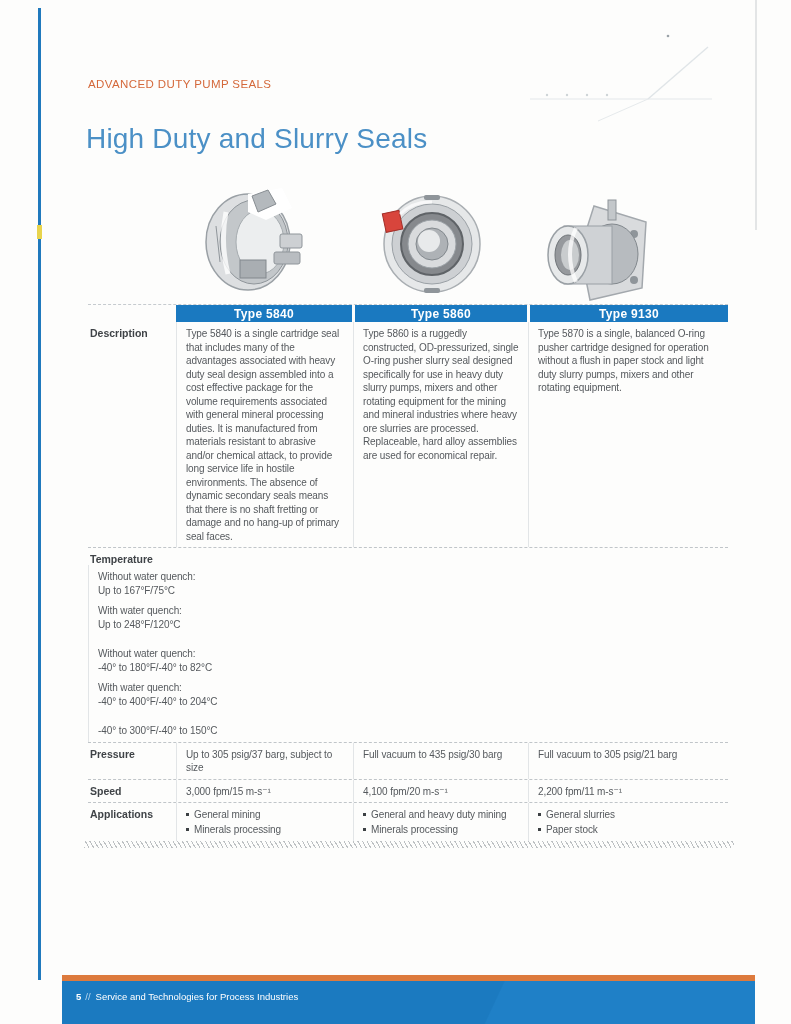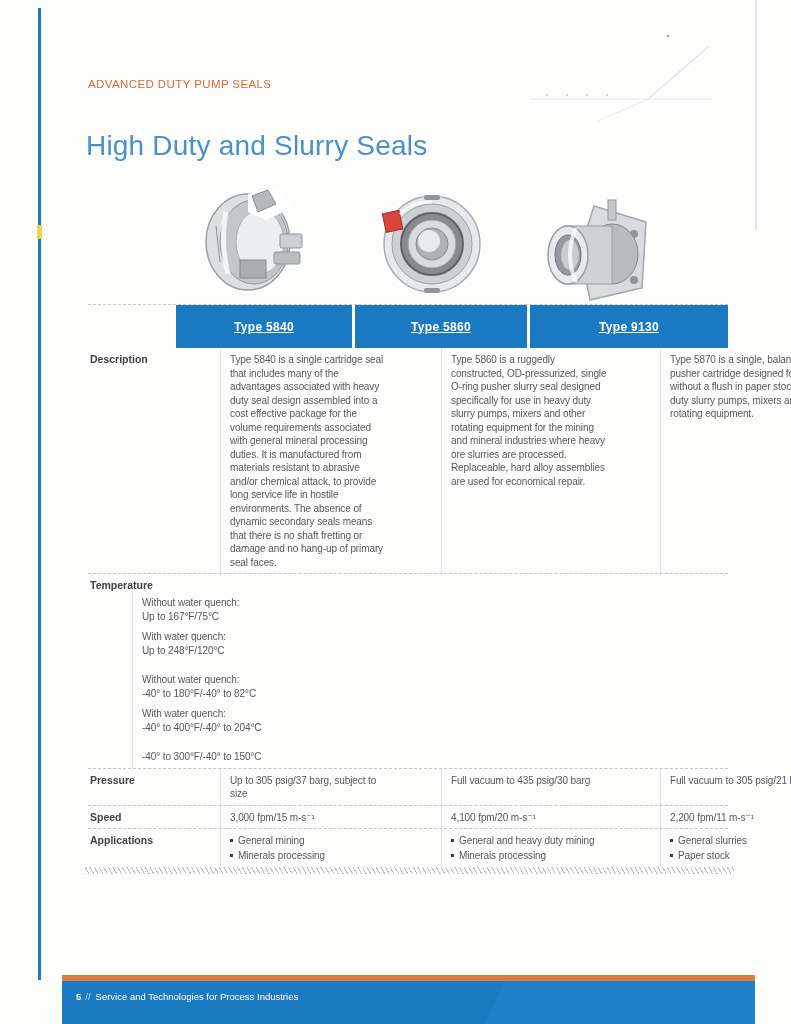--- a/index.html
+++ b/index.html
@@ -13,43 +13,43 @@
   .edge-line{position:absolute;left:38px;top:8px;width:3px;height:972px;background:#2079bd;}
   .edge-tick{position:absolute;left:-1px;top:217px;width:5px;height:14px;background:#e8d44d;}
   .right-edge{position:absolute;left:755px;top:0;width:2px;height:230px;background:#e3e5e6;}
   .corner-dec{position:absolute;left:520px;top:30px;width:200px;height:100px;pointer-events:none;}
   
   .eyebrow{
     position:absolute;left:88px;top:78px;
     color:#d4683a;font-size:11.5px;font-weight:normal;letter-spacing:.4px;
   }
   .title{
-    position:absolute;left:86px;top:130px;margin:0;
+    position:absolute;left:86px;top:123px;margin:0;
     color:#4b90c6;font-size:28px;font-weight:400;letter-spacing:.2px;
   }
   
   .figure{position:absolute;}
   .fig-5840{left:196px;top:182px;}
   .fig-5860{left:378px;top:190px;}
   .fig-5870{left:546px;top:196px;}
   
   .seal-table{position:absolute;left:88px;top:304px;width:640px;font-size:10px;color:#55595d;}
   .t-row{display:flex;align-items:stretch;}
   .lbl{width:88px;flex:none;box-sizing:border-box;padding:5px 6px 0 2px;
        font-size:10.5px;font-weight:bold;color:#3f4347;}
-  .cell{box-sizing:border-box;padding:5px 9px 4px 9px;line-height:13.5px;letter-spacing:-0.1px;margin-left:44px;}
+  .cell{box-sizing:border-box;padding:5px 9px 4px 9px;line-height:13.5px;letter-spacing:-0.1px;}
   .c1{width:177px;flex:none;border-left:1px solid #e2e5e7;}
   .c2{width:175px;flex:none;border-left:1px solid #e2e5e7;}
   .c3{width:200px;flex:none;border-left:1px solid #e2e5e7;}
   .hdr-row{border-top:1px dashed #c6cbcf;}
   .hdr-spacer{width:88px;flex:none;}
   .hdr-cell{
-    height:43px;flex:none;box-sizing:border-box;
+    height:17px;flex:none;box-sizing:border-box;
     background:#1a79c0;color:#ffffff;font-weight:bold;font-size:12px;
-    display:flex;align-items:center;justify-content:center;letter-spacing:.3px;text-decoration:underline;
+    display:flex;align-items:center;justify-content:center;letter-spacing:.3px;
   }
   .hc1{width:176px;margin-right:3px;}
   .hc2{width:172px;margin-right:3px;}
   .hc3{width:198px;}
   .row-desc{min-height:154px;}
   .row-temp{min-height:60px;border-top:1px dashed #c0c5c9;flex-direction:column;}
   .row-press{min-height:20px;border-top:1px dashed #c0c5c9;justify-content:space-between;}
   .row-speed{min-height:19px;border-top:1px dashed #c0c5c9;}
   .row-apps{min-height:31px;border-top:1px dashed #c0c5c9;}
   .temp-group{margin-bottom:7px;}

